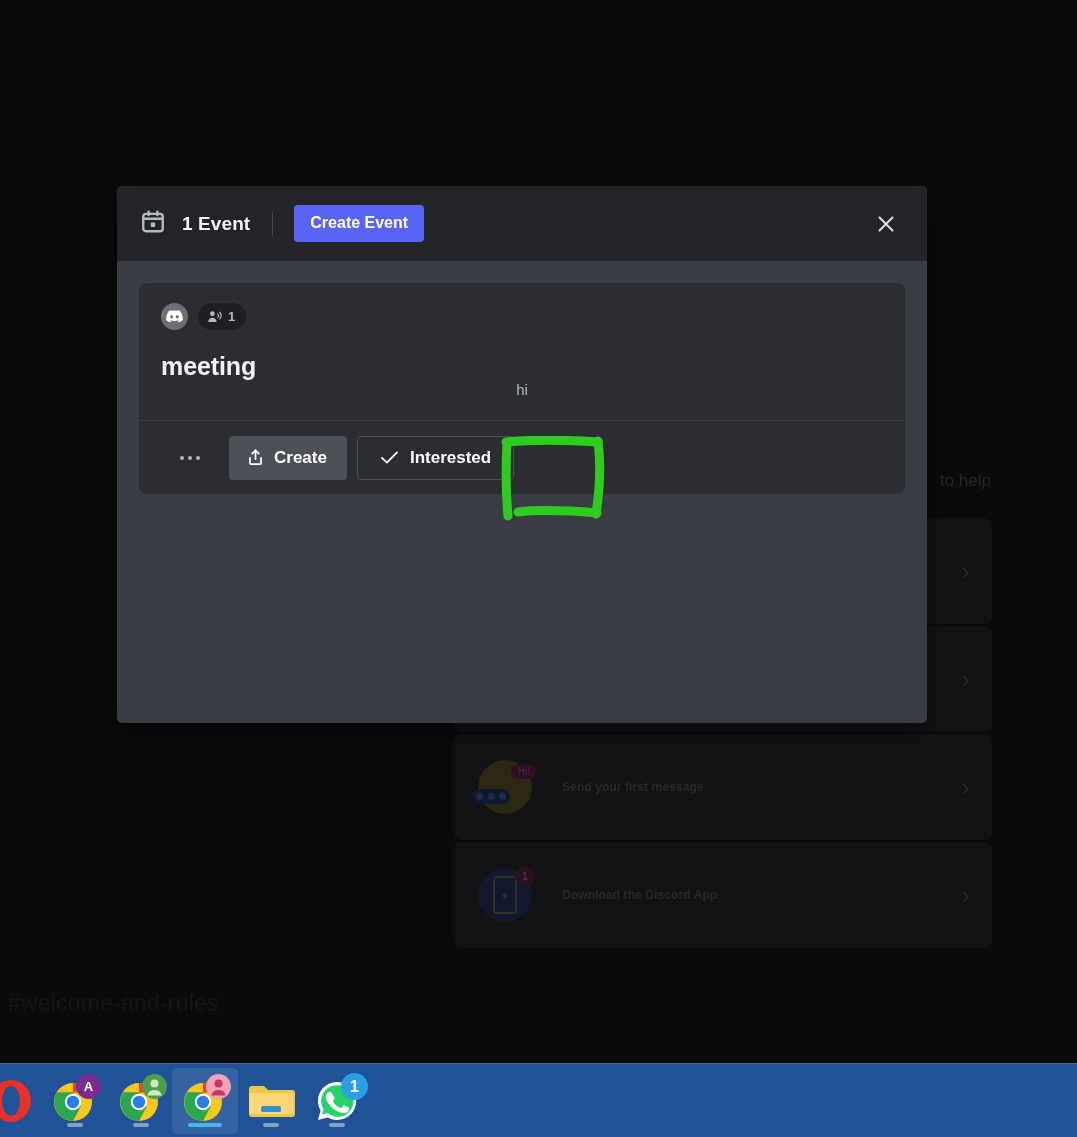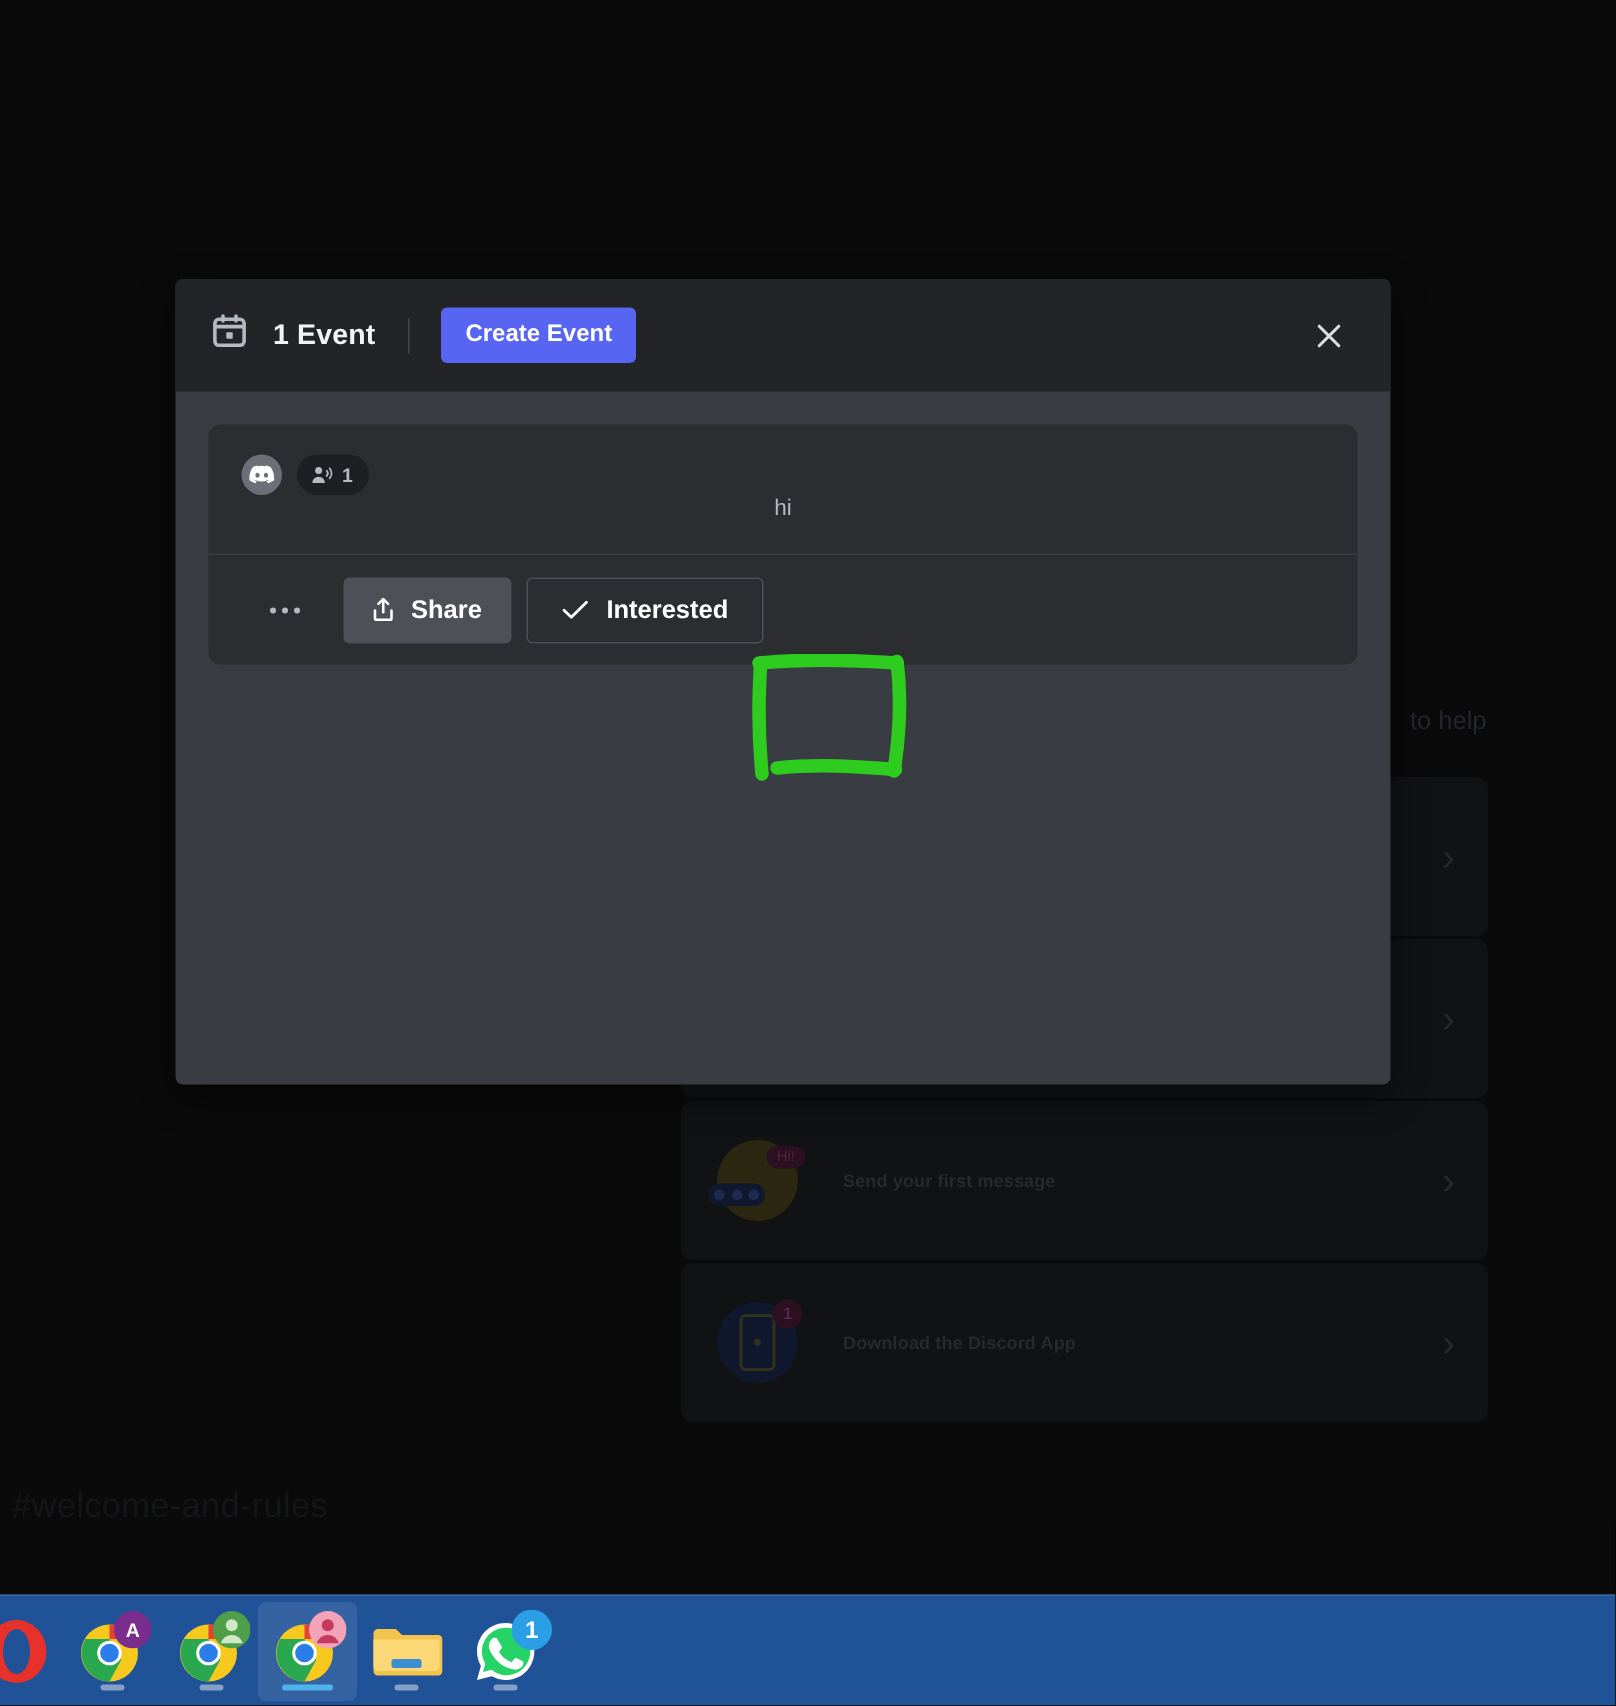--- a/index.html
+++ b/index.html
@@ -514,38 +514,39 @@
                   <circle cx="6.5" cy="4" r="2.8" fill="#b5bac1"></circle>
                   <path d="M1.5 14c0-2.8 2.2-5 5-5s5 2.2 5 5" fill="#b5bac1"></path>
                   <path d="M13 4.2a3.2 3.2 0 0 1 0 4.2" stroke="#b5bac1" stroke-width="1.4" stroke-linecap="round"></path>
                   <path d="M15.3 2.3a6 6 0 0 1 0 8" stroke="#b5bac1" stroke-width="1.4" stroke-linecap="round"></path>
                 </svg>
                 <span class="attendee-count">1</span>
               </span>
             </div>
           </div>
 
+          <h2 class="event-title">meeting</h2>
           <p class="event-description">hi</p>
         </div>
 
         <div class="event-card-footer">
 
           <div class="footer-actions">
             <button class="more-btn">
               <i></i>
               <i></i>
               <i></i>
             </button>
             <button class="share-btn">
               <svg width="19" height="19" viewBox="0 0 20 20" fill="none">
                 <path d="M10 2.6v9.2" stroke="#ffffff" stroke-width="1.8" stroke-linecap="round"></path>
                 <path d="M6.6 5.9 10 2.5l3.4 3.4" stroke="#ffffff" stroke-width="1.8" stroke-linecap="round" stroke-linejoin="round"></path>
                 <path d="M4.2 10.5v5.4c0 .6.5 1.1 1.1 1.1h9.4c.6 0 1.1-.5 1.1-1.1v-5.4" stroke="#ffffff" stroke-width="1.8" stroke-linecap="round"></path>
               </svg>
-              <span>Share</span>
+              <span>Create</span>
             </button>
             <button class="interested-btn">
               <svg width="19" height="15" viewBox="0 0 20 16" fill="none">
                 <path d="M2 8.4 7.2 13.4 18 2.6" stroke="#ffffff" stroke-width="2" stroke-linecap="round" stroke-linejoin="round"></path>
               </svg>
               <span>Interested</span>
             </button>
           </div>
         </div>
 

